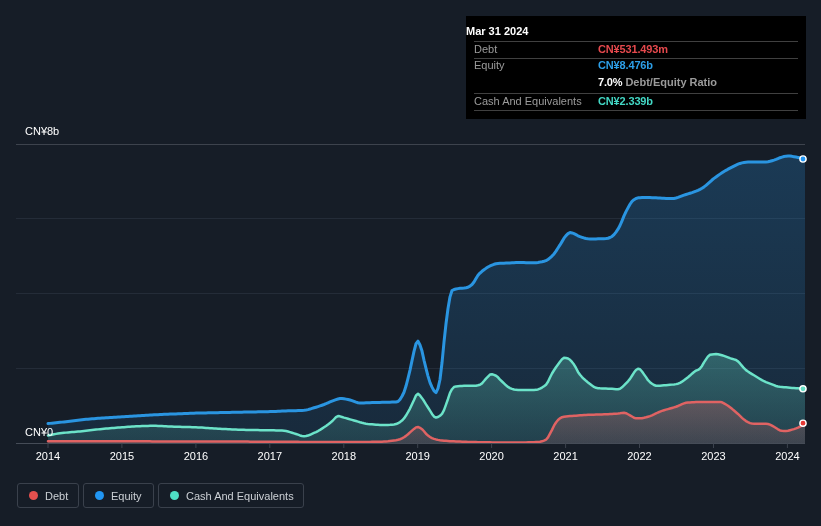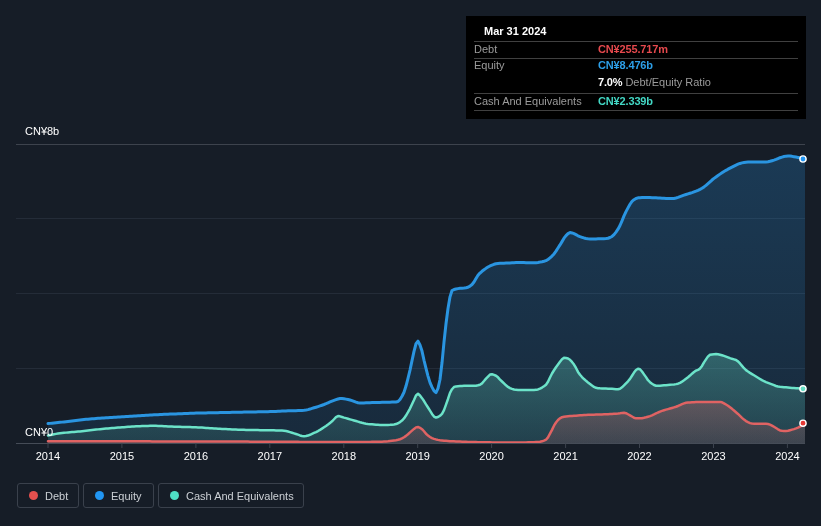--- a/index.html
+++ b/index.html
@@ -1,21 +1,21 @@
 <!DOCTYPE html>
 <html><head><meta charset="utf-8">
 <style>
   html,body{margin:0;padding:0;background:#161d27;}
   .page{position:relative;width:821px;height:526px;background:#161d27;overflow:hidden;
     font-family:"Liberation Sans",sans-serif;}
   .axlab{font:11px "Liberation Sans",sans-serif;fill:#ffffff;}
   .ylab{font:11px "Liberation Sans",sans-serif;fill:#ffffff;}
   .tooltip{position:absolute;left:466px;top:16px;width:340px;height:103px;background:#000;
     box-sizing:border-box;font-size:11px;}
-  .tt-title{position:absolute;left:18px;font-weight:bold;color:#fff;text-align:center;}
+  .tt-title{position:absolute;left:0;font-weight:bold;color:#fff;text-align:center;}
   .tt-sep{position:absolute;left:8px;right:8px;height:0;border-top:1px solid #404040;}
   .tt-lab{position:absolute;left:8px;color:#9b9b9b;}
   .tt-val{position:absolute;left:132px;font-weight:bold;letter-spacing:-0.15px;}
   .legend-box{position:absolute;top:483px;height:25px;border:1px solid #3a414c;border-radius:3px;
     box-sizing:border-box;display:flex;align-items:center;}
   .dot{flex:0 0 9px;width:9px;height:9px;border-radius:50%;margin-left:11px;}
   .leg-txt{font-size:11px;color:#ccd0d5;margin-left:7px;white-space:nowrap;}
 </style></head>
 <body>
 <div class="page">
@@ -71,25 +71,25 @@
   <text x="25" y="435.5" class="ylab">CN¥0</text>
   <circle cx="803" cy="159.0" r="3.1" fill="#2196f3" stroke="#fff" stroke-width="1.4"></circle>
   <circle cx="803" cy="388.8" r="3.1" fill="#64ddc4" stroke="#fff" stroke-width="1.4"></circle>
   <circle cx="803" cy="423.2" r="3.1" fill="#e53935" stroke="#fff" stroke-width="1.4"></circle>
 </svg>
 
 <div class="tooltip">
   <div class="tt-title" style="top:9px">Mar 31 2024</div>
   <div class="tt-sep" style="top:25px"></div>
   <div class="tt-lab" style="top:27px">Debt</div>
-  <div class="tt-val" style="top:27px;color:#e6494d">CN¥255.717m</div>
+  <div class="tt-val" style="top:27px;color:#e6494d">CN¥531.493m</div>
   <div class="tt-sep" style="top:42px"></div>
   <div class="tt-lab" style="top:43px">Equity</div>
   <div class="tt-val" style="top:43px;color:#2d9fe8">CN¥8.476b</div>
-  <div class="tt-val" style="top:60px;color:#fff">7.0% <span style="color:#9b9b9b;font-weight:normal;letter-spacing:0">Debt/Equity Ratio</span></div>
+  <div class="tt-val" style="top:60px;color:#fff">7.0% <span style="color:#9b9b9b;font-weight:bold;letter-spacing:0">Debt/Equity Ratio</span></div>
   <div class="tt-sep" style="top:77px"></div>
   <div class="tt-lab" style="top:79px">Cash And Equivalents</div>
   <div class="tt-val" style="top:79px;color:#43d8c5">CN¥2.339b</div>
   <div class="tt-sep" style="top:94px"></div>
 </div>
 
 <div class="legend-box" style="left:17px;width:62px">
   <div class="dot" style="background:#e4504e"></div>
       <div class="leg-txt">Debt</div>
 </div>

